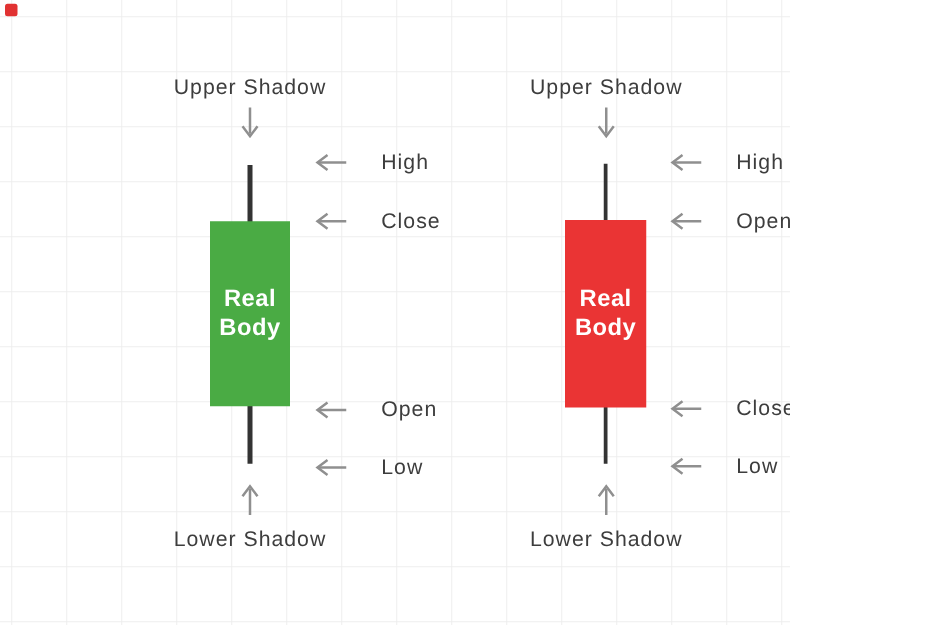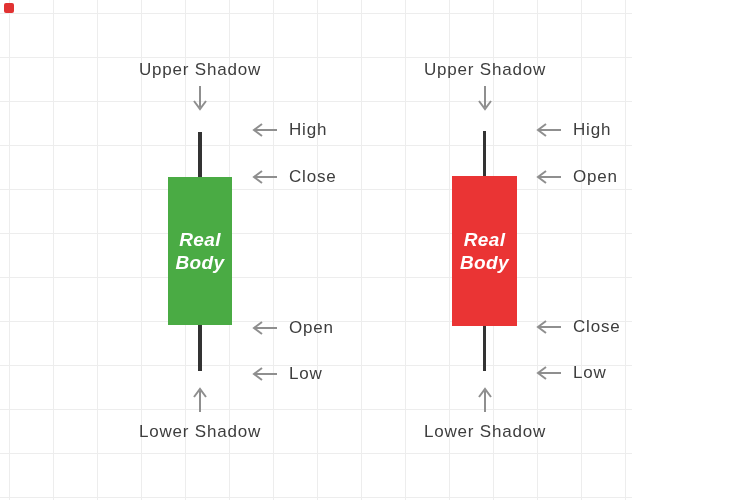--- a/index.html
+++ b/index.html
@@ -30,26 +30,26 @@
   .da-right{left:477px;top:85px;}
   .ua-left{left:192px;top:385px;}
   .ua-right{left:477px;top:385px;}
   .wick{position:absolute;width:3.5px;background:#333333;}
   .wick-left{left:198.2px;top:132px;height:239px;}
   .wick-right{left:482.8px;top:131px;height:240px;}
   .body{
     position:absolute;display:flex;flex-direction:column;
     align-items:center;justify-content:center;
     color:#ffffff;font-weight:bold;font-size:19px;line-height:23px;
-    letter-spacing:0.4px;text-align:center;font-style:italic;
+    letter-spacing:0.4px;text-align:center;
   }
   .body-left{left:168px;top:177px;width:64px;height:148px;}
   .body-right{left:452px;top:176px;width:65px;height:150px;}
   .plabel{
-    position:absolute;display:flex;align-items:center;gap:11px;height:24px;
+    position:absolute;display:flex;align-items:center;gap:27px;height:24px;
     font-size:17px;letter-spacing:0.8px;color:#3d3d3d;white-space:nowrap;
   }
   .plabel svg{flex:0 0 auto;display:block;}
   .pg-0{left:248px;top:118px;}
   .pg-1{left:248px;top:165px;}
   .pg-2{left:248px;top:316px;}
   .pg-3{left:248px;top:362px;}
   .pr-0{left:532px;top:118px;}
   .pr-1{left:532px;top:165px;}
   .pr-2{left:532px;top:315px;}

